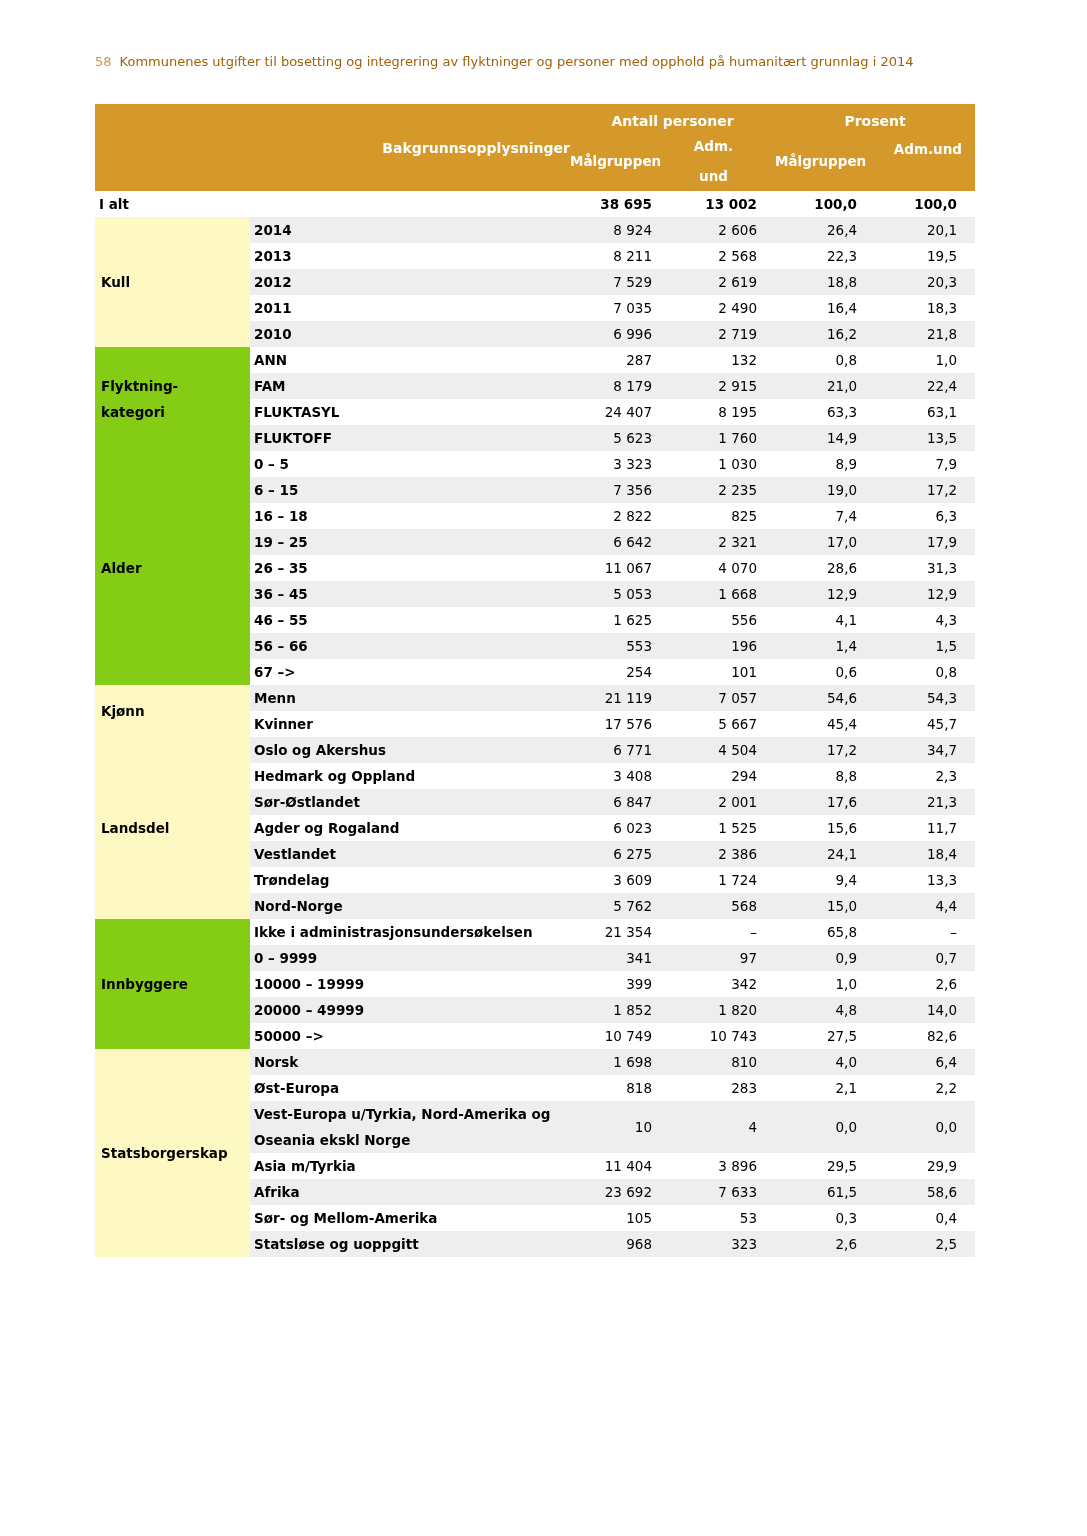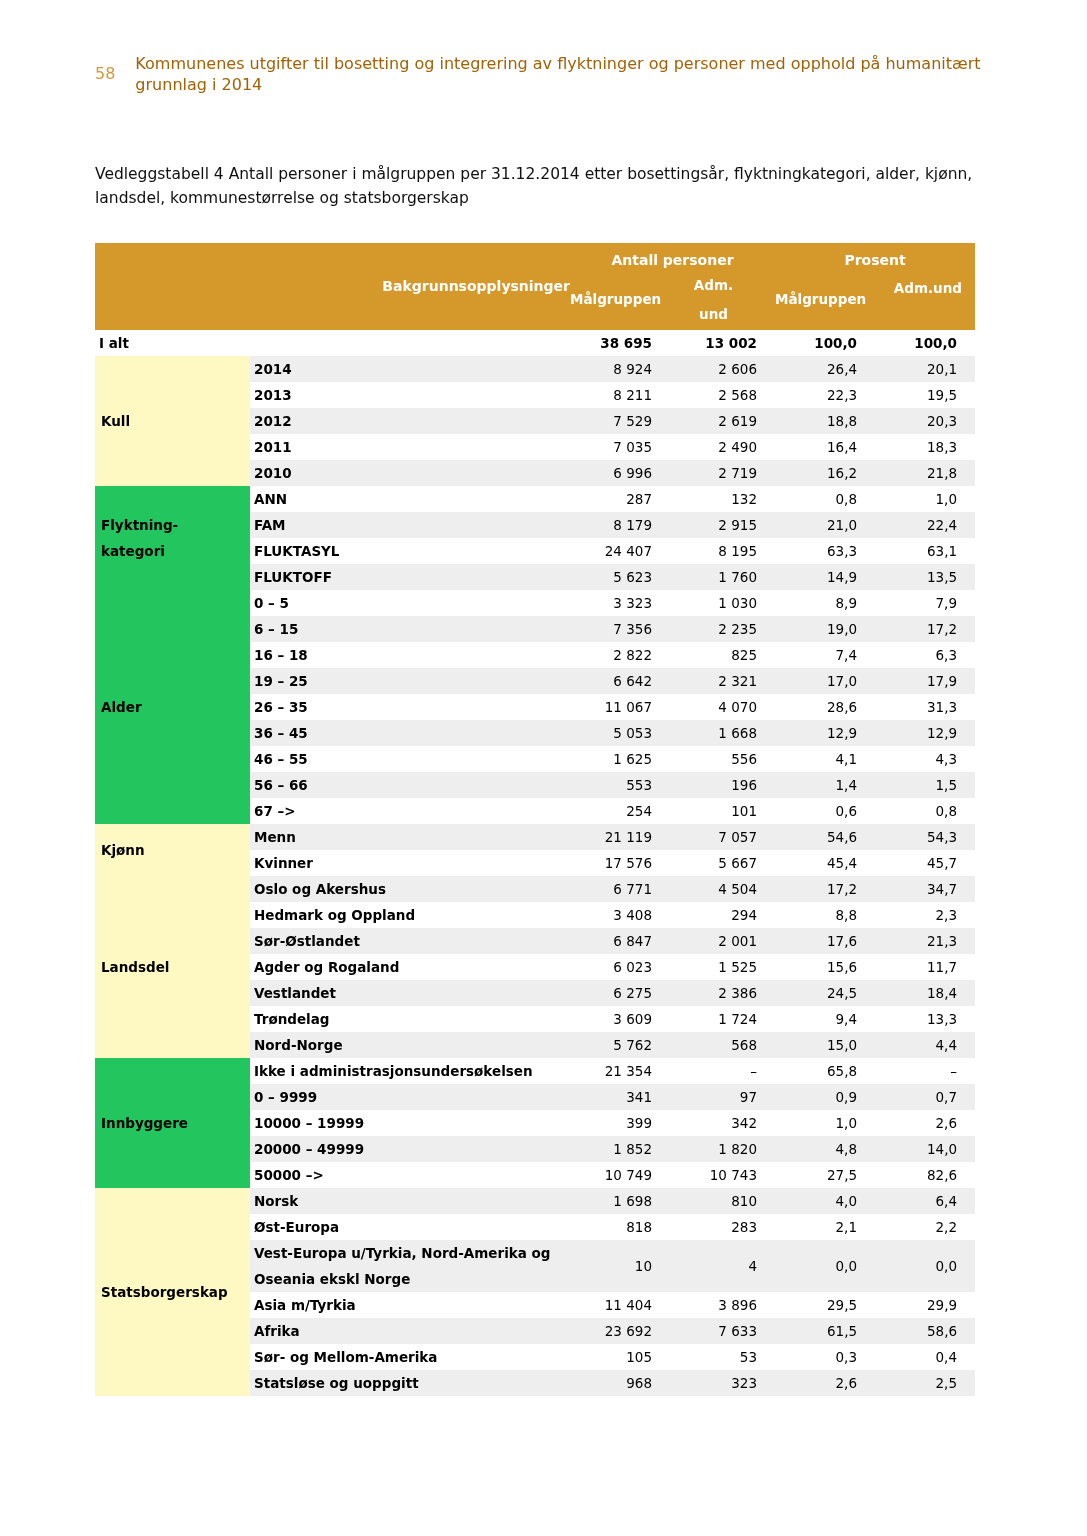--- a/index.html
+++ b/index.html
@@ -7,22 +7,22 @@
     width: 1087px; height: 1536px;
     font-family: "DejaVu Sans", "Liberation Sans", sans-serif;
     color: #111111;
     position: relative;
     overflow: hidden;
   }
   .page { padding: 54px 95px 0 95px; box-sizing: border-box; }
 
   
   .running-header {
-    display: flex; align-items: center; gap: 20px;
-    font-size: 16px; line-height: 1.3;
+    display: flex; align-items: center; gap: 8px;
+    font-size: 13px; line-height: 1.3;
   }
   .pagenum { color: #CE9A3C; }
   .running-title { color: #a16207; }
 
   
   .caption {
     margin: 66px 0 0 0;
     width: 880px;
     font-size: 15.5px;
     line-height: 1.55;
@@ -77,21 +77,21 @@
     padding: 0;
     vertical-align: middle;
   }
   tbody tr:nth-child(even) td:not(.category) { background: #EEEEEE; }
   td.category {
     font-weight: bold;
     padding-left: 6px;
     white-space: pre-line;
     line-height: 26px;
     vertical-align: middle;
-    background: #22c55e;
+    background: #84cc16;
   }
   td.category.cat-shaded { background: #fef9c3; }
   td.label {
     font-weight: bold;
     padding-left: 4px;
     white-space: nowrap;
   }
   td.label.wrap { white-space: normal; }
   td.num {
     text-align: right;
@@ -103,21 +103,20 @@
 </head>
 <body>
 
 <div class="page">
 
   <div class="running-header">
     <span class="pagenum">58</span>
     <span class="running-title">Kommunenes utgifter til bosetting og integrering av flyktninger og personer med opphold på humanitært grunnlag i 2014</span>
   </div>
 
-  <p class="caption">Vedleggstabell 4 Antall personer i målgruppen per 31.12.2014 etter bosettingsår, flyktningkategori, alder, kjønn, landsdel, kommunestørrelse og statsborgerskap</p>
 
   <table class="data">
     <colgroup>
       <col class="c-cat">
         <col class="c-label">
       <col class="c-n1">
         <col class="c-n2">
         <col class="c-n3">
         <col class="c-n4">
     </colgroup>
@@ -314,21 +313,21 @@
           <td class="label">Agder og Rogaland</td>
           <td class="num">6 023</td>
           <td class="num">1 525</td>
           <td class="num">15,6</td>
           <td class="num">11,7</td>
         </tr>
         <tr>
           <td class="label">Vestlandet</td>
           <td class="num">6 275</td>
           <td class="num">2 386</td>
-          <td class="num">24,5</td>
+          <td class="num">24,1</td>
           <td class="num">18,4</td>
         </tr>
         <tr>
           <td class="label">Trøndelag</td>
           <td class="num">3 609</td>
           <td class="num">1 724</td>
           <td class="num">9,4</td>
           <td class="num">13,3</td>
         </tr>
         <tr>

